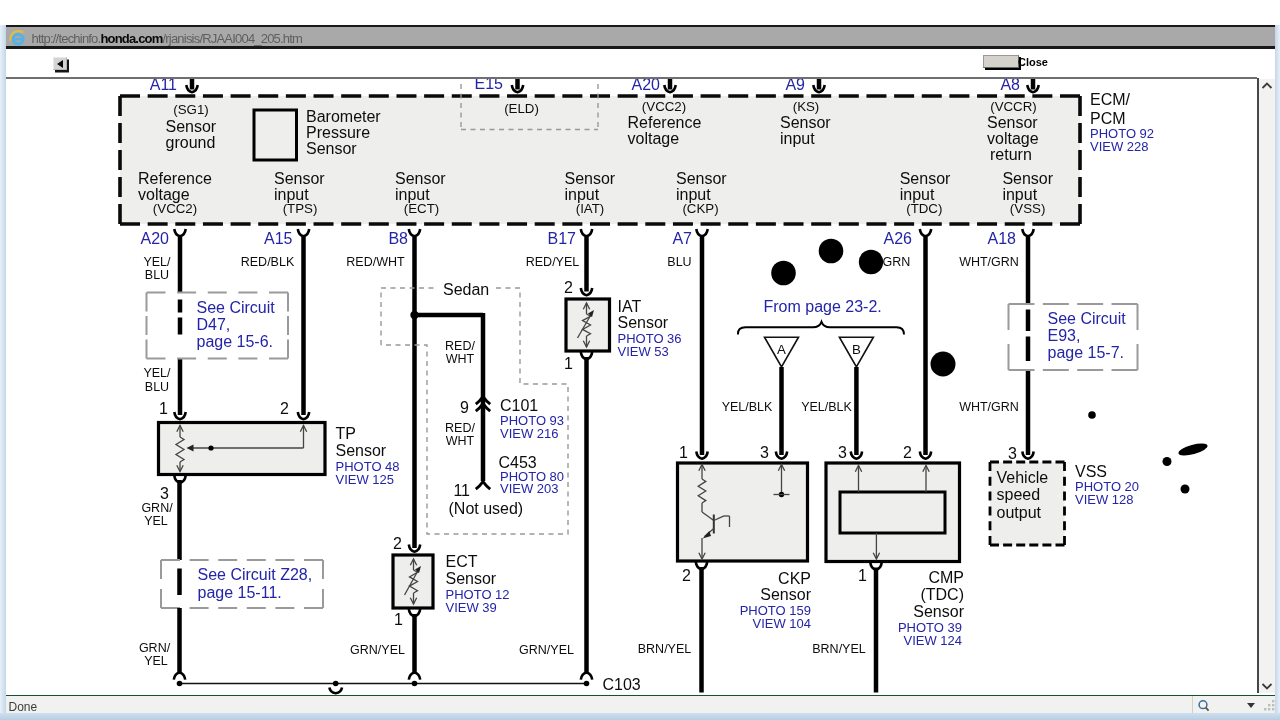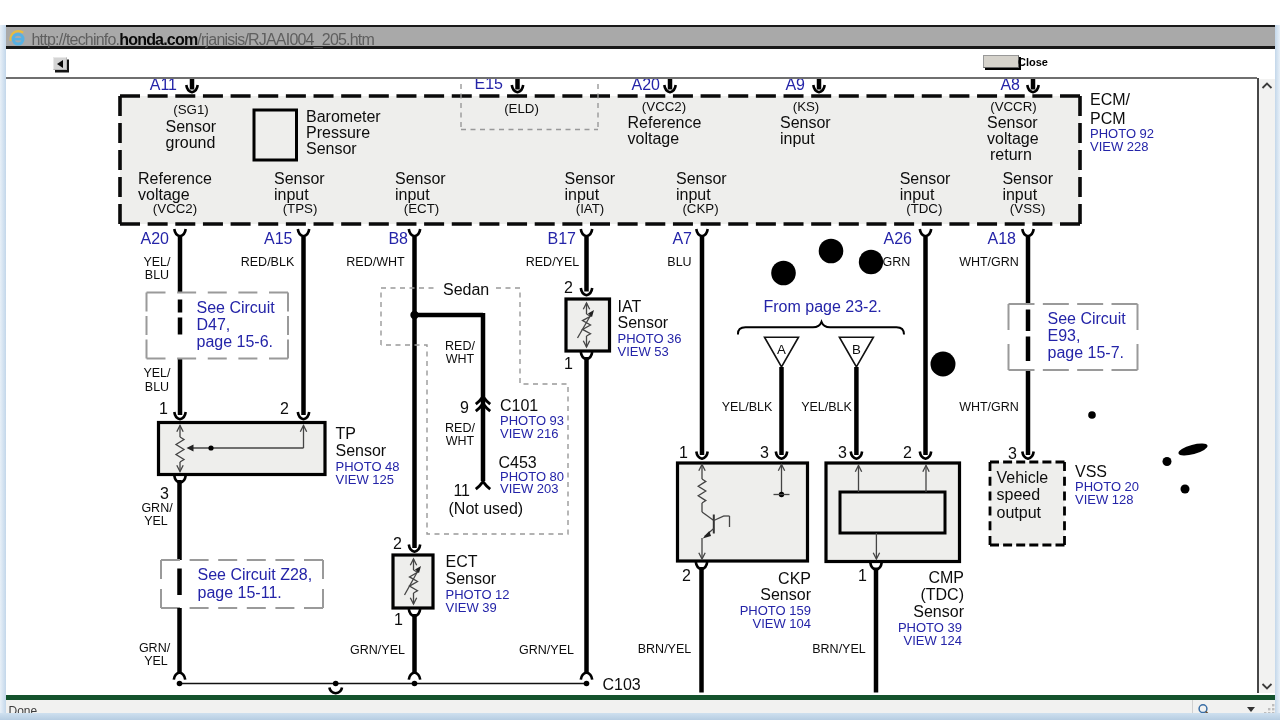--- a/index.html
+++ b/index.html
@@ -12,35 +12,35 @@
 .winbtn { position:absolute; top:7.5px; height:15px; border:1px solid #5e7182; border-radius:2px; }
 #btnmin { left:1187px; width:26px; background:linear-gradient(#f4f8fb, #cfdde9 45%, #b5c9da 50%, #c2d3e2); }
 #btnmax { left:1216px; width:19px; background:linear-gradient(#f4f8fb, #cfdde9 45%, #b5c9da 50%, #c2d3e2); }
 #btncls { left:1243.5px; width:27.5px; background:linear-gradient(#f0b0a0 0%, #dd6a4d 45%, #c54429 50%, #c8512f 100%); border-color:#6e2014; }
 #minbar { position:absolute; left:7px; top:6.5px; width:11px; height:3px; background:#39444e; border-radius:1px; }
 #maxsq { position:absolute; left:5px; top:3px; width:8px; height:7px; border:2px solid #39444e; }
 #clsx { position:absolute; left:0; top:0.5px; width:100%; text-align:center; color:#fff; font-weight:bold;
   font-size:12px; text-shadow:0 1px 1px #7a2718; }
 #addrbar { position:absolute; left:3.5px; top:25px; width:1273px; height:24px; background:#a9a9a9;
   border:2.5px solid #191919; border-bottom-width:3.2px; }
-#urltext { position:absolute; left:26px; top:3.5px; font-size:16px; letter-spacing:-0.8px; color:#5f5f5f; }
+#urltext { position:absolute; left:26px; top:3.5px; font-size:13px; letter-spacing:-0.8px; color:#5f5f5f; }
 #urltext b { color:#0a0a0a; font-weight:700; }
 #toolbar { position:absolute; left:6px; top:50px; width:1269px; height:27px; background:#fff; }
 #backbtn { position:absolute; left:46.5px; top:6.5px; width:14px; height:13.5px; background:#d4d4d4;
   border:1px solid #b5b5b5; border-top-color:#e8e8e8; border-left-color:#e8e8e8; box-shadow:2px 2.5px 0 #151515; }
 #backtri { position:absolute; left:3px; top:2px; width:0; height:0;
   border-top:4.5px solid transparent; border-bottom:4.5px solid transparent; border-right:6.5px solid #0a0a0a; }
 #closebtn { position:absolute; left:977px; top:5px; width:29px; height:13px; background:#d5d2cb;
   border:1px solid #666; border-top-color:#999; border-left-color:#999; box-shadow:2px 2px 0 #000;
   font-size:11px; font-weight:bold; color:#000; text-align:center; line-height:12px;padding-left:34px; }
 #frameline { position:absolute; left:6px; top:77px; width:1251px; height:1.6px; background:#6f6f6f; }
 #vline { position:absolute; left:1256.6px; top:78px; width:2.4px; height:615px; background:#474747; }
 #sbar { position:absolute; left:1259px; top:78.6px; width:16.4px; height:614px; background:#f2f2f1; }
 #statusbar { position:absolute; left:6px; top:695px; width:1269px; height:18.5px; background:#f1f1f0;
-  border-top:5px solid #14532d; font-size:12px; color:#3d3d3d; }
+  border-top:1px solid #14532d; font-size:12px; color:#3d3d3d; }
 #statusbar .done { position:absolute; left:2.5px; top:3.5px; }
 #ssep { position:absolute; left:1186px; top:0px; width:1px; height:18px; background:#d0d0d0; }
 #zoomtxt { position:absolute; left:1207.5px; top:18px; font-size:12px; color:#15803d; }
 #zcaret { position:absolute; left:1240.5px; top:7px; width:0; height:0;
   border-left:4.5px solid transparent; border-right:4.5px solid transparent; border-top:5px solid #333; }
 .bord { position:absolute; background:linear-gradient(90deg,#e8f0f8,#c3d7ea); }
 #bordL { left:0; top:25px; width:6px; height:688px; }
 #bordR { left:1275.4px; top:25px; width:4.6px; height:688px; background:linear-gradient(90deg,#c3d7ea,#e8f0f8); }
 #bordB { left:0; top:713.4px; width:1280px; height:6.6px; background:linear-gradient(#cfe0ef,#b6cde2); }
 svg { position:absolute; left:0; top:0; }

